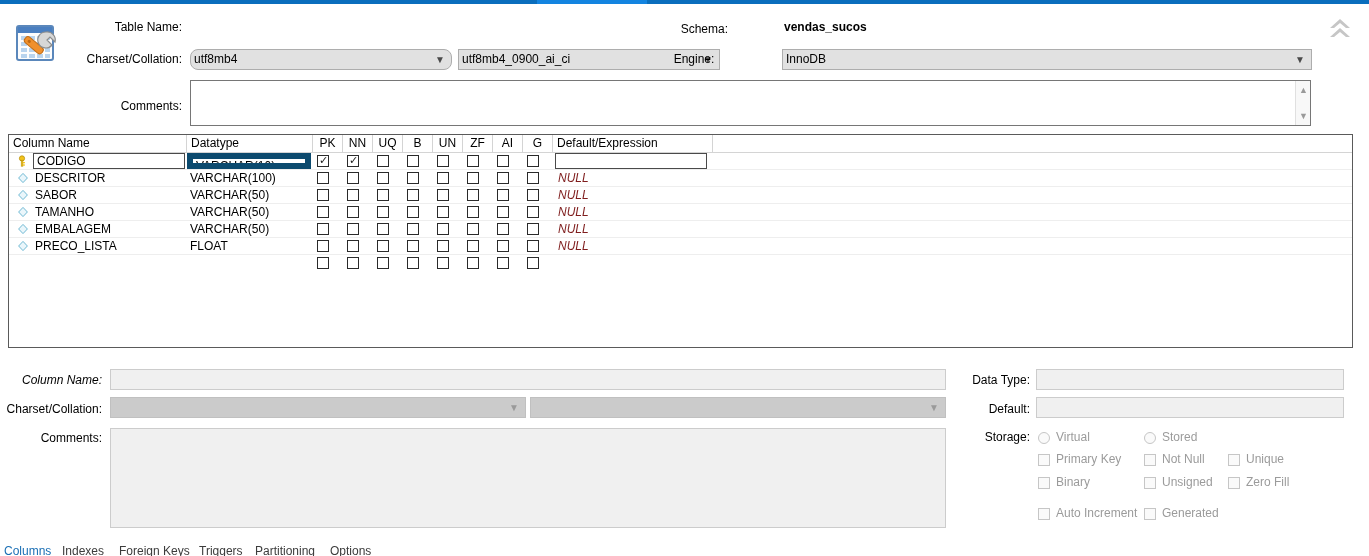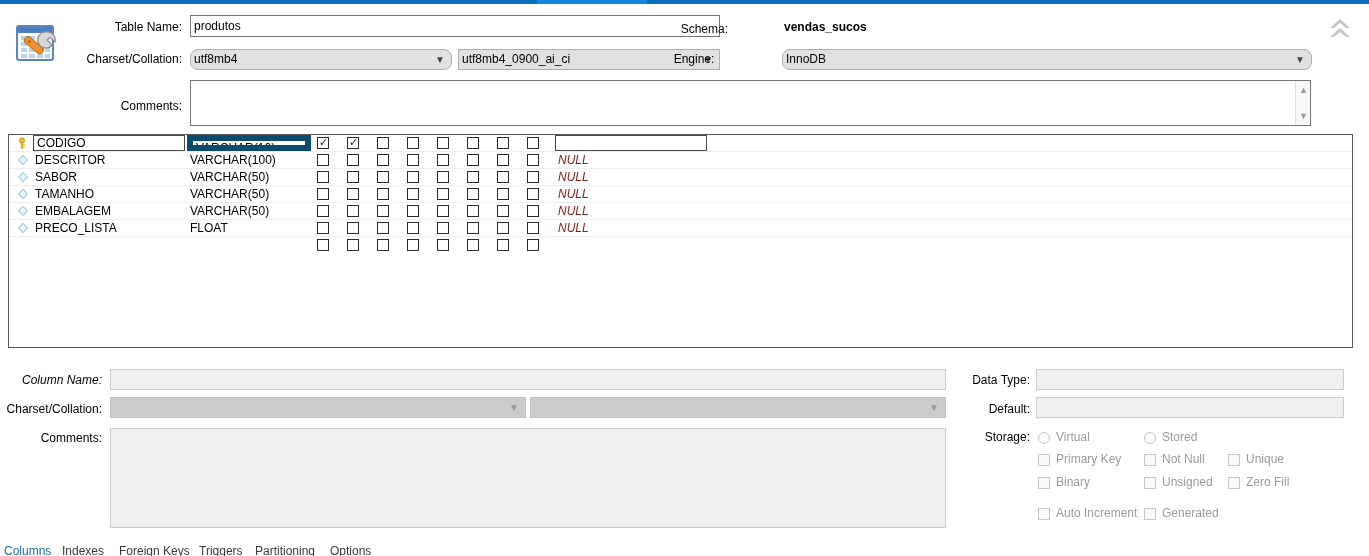--- a/index.html
+++ b/index.html
@@ -362,37 +362,36 @@
       </g>
       <g transform="rotate(40 34 26)">
         <rect x="16" y="30" width="22" height="7" rx="3" fill="#f0902c" stroke="#c06a12" stroke-width="1"></rect>
         <circle cx="21" cy="33.5" r="1.6" fill="#c06a12"></circle>
       </g>
       <path d="M40 14 a8 8 0 1 0 6 13 l-5 -5 3 -3 5 5 a8 8 0 0 0 -9 -10 z" fill="#d7d7d7" stroke="#8d8d8d" stroke-width="1.2" transform="translate(-4,0)"></path>
     </svg>
   </div>
 
   <div class="hdr-label" style="left:60px; top:16px; width:122px;">Table Name:</div>
-  <div class="txtinput" style="left:190px; top:11px; width:530px; height:22px; line-height:20px;">produtos</div>
 
   <div class="hdr-label" style="left:660px; top:18px; width:68px;">Schema:</div>
   <div class="bold-val" style="left:784px; top:16px;">vendas_sucos</div>
 
   <div class="hdr-label" style="left:56px; top:48px; width:126px;">Charset/Collation:</div>
   <div class="combo" style="left:190px; top:45px; width:262px; height:21px;border-radius:8px;">
     <span>utf8mb4</span>
     <span class="chev">▼</span>
   </div>
   <div class="combo" style="left:458px; top:45px; width:262px; height:21px;">
     <span>utf8mb4_0900_ai_ci</span>
     <span class="chev">▼</span>
   </div>
 
   <div class="hdr-label" style="left:660px; top:48px; width:68px;text-align:center;">Engine:</div>
-  <div class="combo" style="left:782px; top:45px; width:530px; height:21px;border-radius:8px;">
+  <div class="combo" style="left:782px; top:45px; width:530px; height:21px;">
     <span>InnoDB</span>
     <span class="chev">▼</span>
   </div>
 
   <div class="hdr-label" style="left:60px; top:95px; width:122px;">Comments:</div>
   <div id="hdr-comments-box">
     <span style="display:block;padding:2px 4px;font-size:12px;"></span>
     <div id="hdr-comments-scroll">
       <div class="sb-arrow" style="top:2px;">▲</div>
       <div class="sb-arrow" style="bottom:2px;">▼</div>
@@ -401,20 +400,33 @@
 
   <div id="collapse-btn">
     <svg width="30" height="28" viewBox="0 0 30 28">
       <path d="M5 14 L15 5 L25 14 L21 14 L15 9 L9 14 Z" fill="#c6c6c6"></path>
       <path d="M5 23 L15 14 L25 23 L21 23 L15 18 L9 23 Z" fill="#c6c6c6"></path>
     </svg>
   </div>
 </div>
 
 <div id="grid">
+  <div id="grid-head">
+    <div class="gh" style="left:0px; width:178px;">Column Name</div>
+    <div class="gh" style="left:178px; width:126px;">Datatype</div>
+    <div class="gh center" style="left:304px; width:30px;">PK</div>
+    <div class="gh center" style="left:334px; width:30px;">NN</div>
+    <div class="gh center" style="left:364px; width:30px;">UQ</div>
+    <div class="gh center" style="left:394px; width:30px;">B</div>
+    <div class="gh center" style="left:424px; width:30px;">UN</div>
+    <div class="gh center" style="left:454px; width:30px;">ZF</div>
+    <div class="gh center" style="left:484px; width:30px;">AI</div>
+    <div class="gh center" style="left:514px; width:30px;">G</div>
+    <div class="gh" style="left:544px; width:160px;">Default/Expression</div>
+  </div>
   <div id="grid-body">
       <div class="grow">
         <span class="rowicon"><svg width="12" height="12" viewBox="0 0 12 12">
             <circle cx="5" cy="3.4" r="2.6" fill="#f2c21a" stroke="#b8900c" stroke-width="0.8"></circle>
             <rect x="4.2" y="5.2" width="1.7" height="6" fill="#f2c21a" stroke="#b8900c" stroke-width="0.6"></rect>
             <rect x="5.9" y="7" width="2" height="1.3" fill="#f2c21a"></rect>
             <rect x="5.9" y="9.4" width="2" height="1.3" fill="#f2c21a"></rect>
           </svg></span>
         <div class="cell-name editing">CODIGO</div>
         <div class="cell-type editing">VARCHAR(10)</div>

